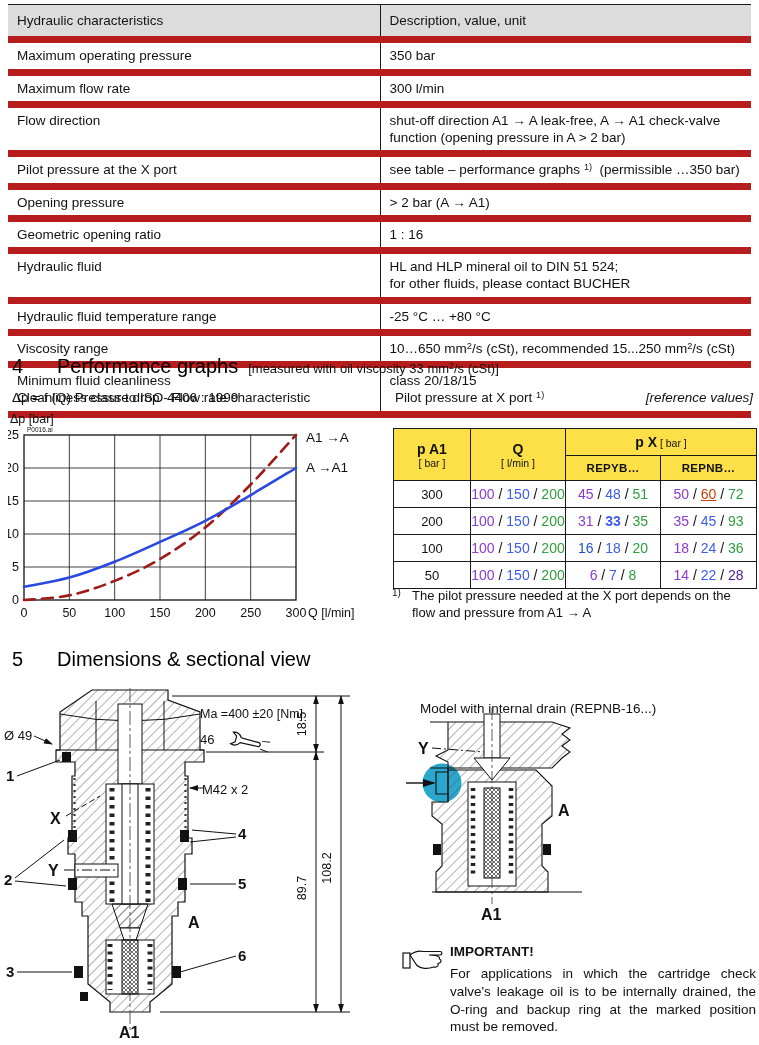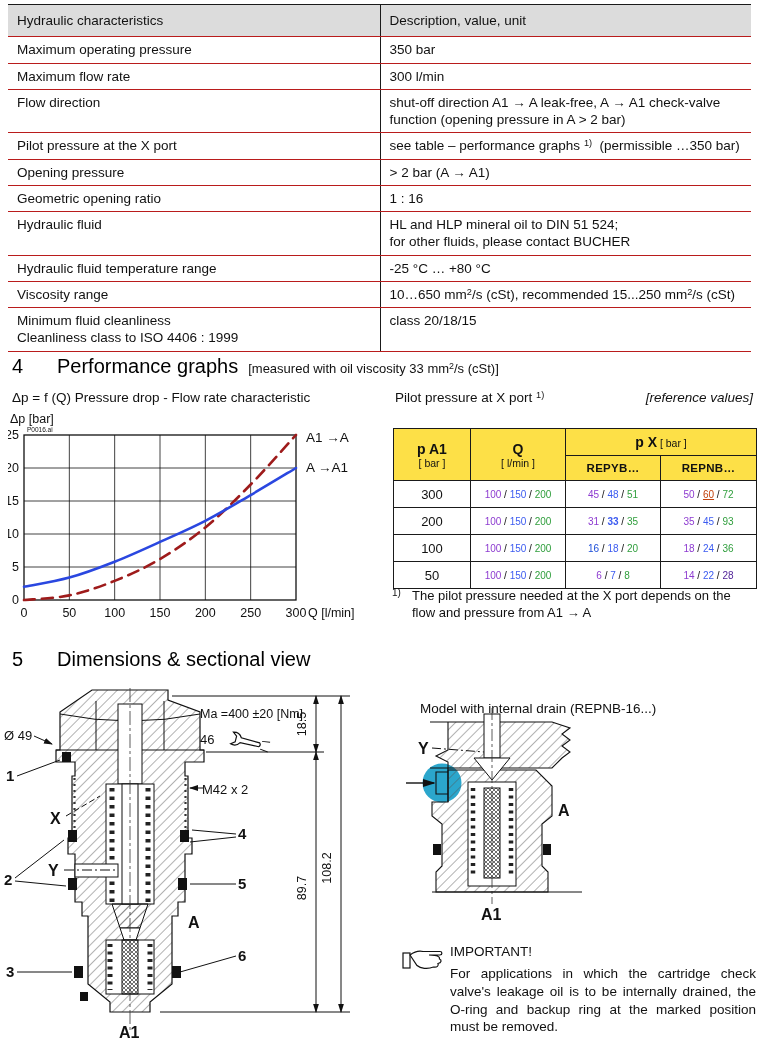--- a/index.html
+++ b/index.html
@@ -3,61 +3,61 @@
 <meta charset="utf-8">
 <style>
   html,body{margin:0;padding:0;background:#fff;}
   #page{position:relative;width:759px;height:1045px;background:#fff;overflow:hidden;
         font-family:"Liberation Sans","DejaVu Sans",sans-serif;color:#111;}
   sup{font-size:68%;vertical-align:baseline;position:relative;top:-0.45em;}
 
   
   .char-table{position:absolute;left:8px;top:4px;width:743px;border-collapse:collapse;table-layout:fixed;
               font-size:13.5px;line-height:1.28;}
-  .char-table td,.char-table th{border-top:1px solid #1a1a1a;border-bottom:1px solid #b91c1c;
+  .char-table td,.char-table th{border-top:1px solid #1a1a1a;border-bottom:7px solid #b91c1c;
               padding:4px 9px;text-align:left;vertical-align:top;font-weight:400;}
   .char-table .c2{border-left:1px solid #1a1a1a;}
   .char-table thead th{background:#dcdcdc;padding:7px 9px;}
 
   
   .sec-title{position:absolute;display:flex;align-items:baseline;font-size:20px;color:#000;}
   .sec-title .num{width:45px;}
   .sec-title .note{font-size:13px;margin-left:10px;color:#111;}
 
   .subtitle{position:absolute;font-size:13.5px;color:#111;}
   .ref-note{position:absolute;font-size:13.5px;font-style:italic;}
 
   
   .pilot{position:absolute;left:393px;top:428px;border-collapse:collapse;table-layout:fixed;text-align:center;}
   .pilot th,.pilot td{border:1px solid #1a1a1a;padding:0;}
   .pilot thead th{background:#fde047;font-weight:400;}
   .pilot .hb{font-weight:700;font-size:14px;}
   .pilot .hs{font-weight:400;font-size:10.5px;}
   .pilot .subh{font-weight:700;font-size:11.5px;letter-spacing:.3px;height:24px;}
-  .pilot tbody td{height:26px;font-size:10px;}
+  .pilot tbody td{height:26px;font-size:14px;}
   .pilot .pa1{color:#111;font-size:13px;}
   .pilot .sl{color:#111;}
 
   .footnote{position:absolute;left:392px;top:588px;width:364px;font-size:13px;line-height:1.3;
             display:grid;grid-template-columns:20px auto;}
   .footnote .fsup{font-size:10px;position:relative;top:-2px;}
 
   
   .drawing{position:absolute;}
   .dr-title{position:absolute;font-size:13.5px;}
   svg text{font-family:"Liberation Sans","DejaVu Sans",sans-serif;fill:#111;}
   .lbl{font-size:15px;font-weight:700;}
   .lbl2{font-size:16px;font-weight:700;}
   .dim{font-size:12.5px;}
   .ann{font-size:13px;}
   .thin{stroke:#111;stroke-width:1;fill:none;}
 
   
   .important{position:absolute;left:402px;top:944px;width:354px;font-size:13.5px;}
-  .important .ttl{font-weight:400;margin-left:48px;}
+  .important .ttl{font-weight:700;margin-left:48px;}
   .important .bdy{margin-left:48px;margin-top:6px;text-align:justify;line-height:1.32;width:306px;}
   .hand{position:absolute;left:0;top:2px;}
 </style>
 </head>
 <body>
 
 <div id="page">
 
   <table class="char-table">
     <colgroup>

